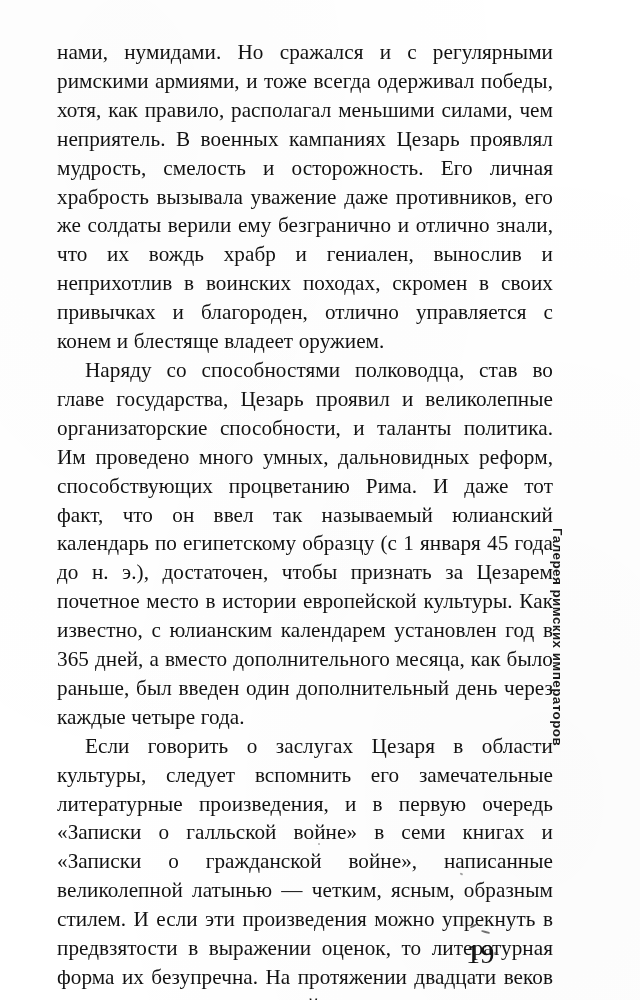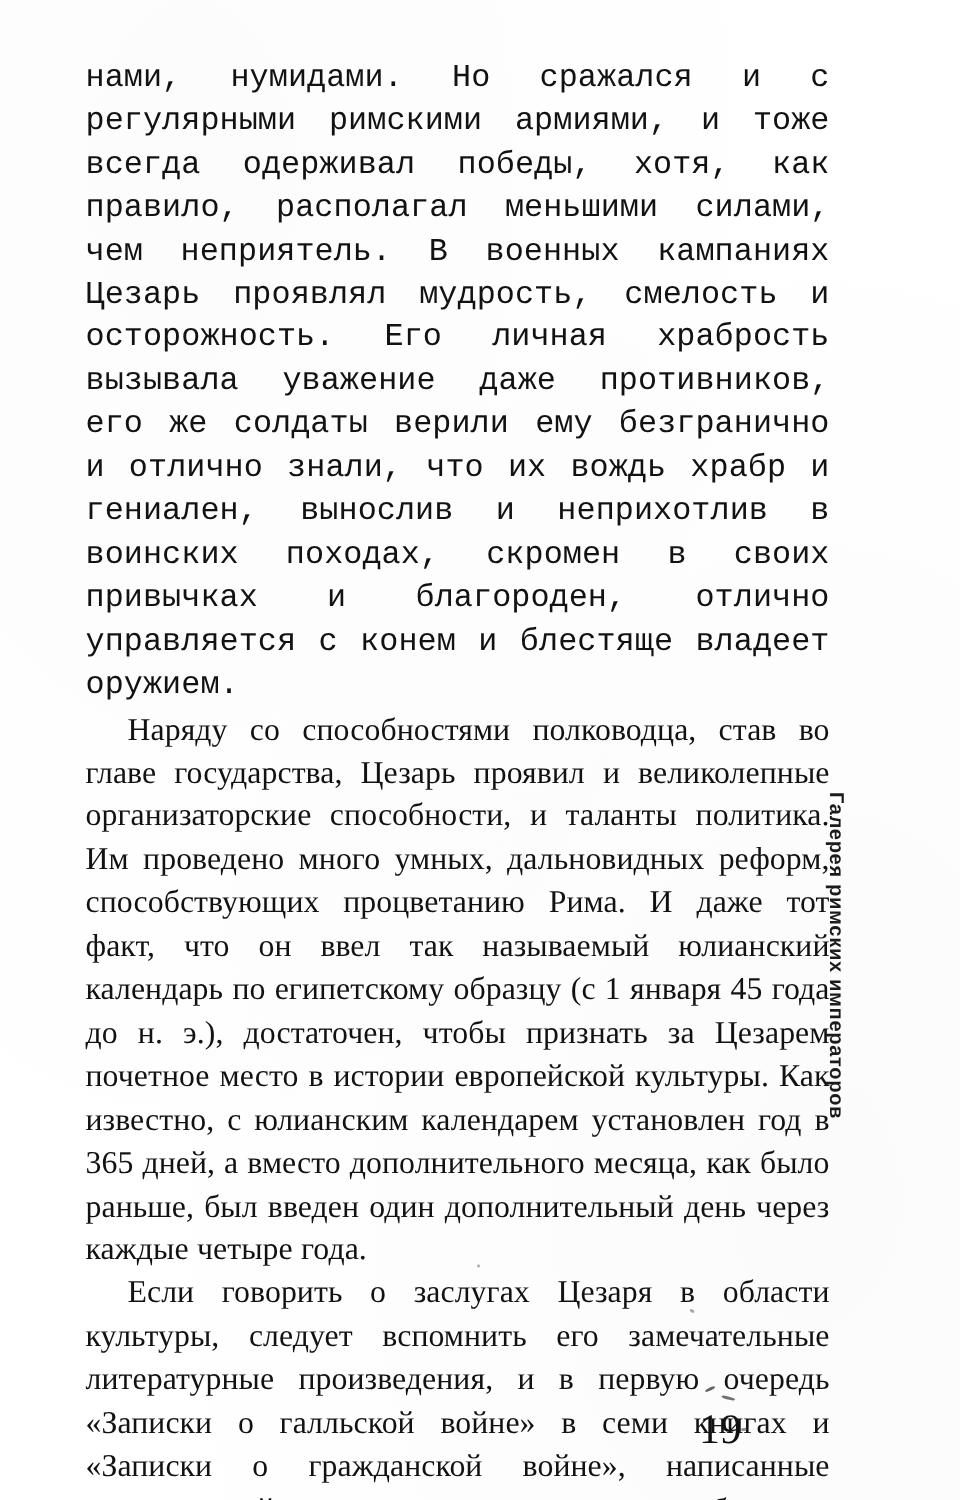--- a/index.html
+++ b/index.html
@@ -38,21 +38,21 @@
     margin: 0;
     text-align: justify;
     text-align-last: left;
     text-indent: 28px;
     font-size: 21.2px;
     line-height: 28.9px;
     letter-spacing: 0.05px;
     word-spacing: 0.2px;
     hyphens: manual;
   }
-  .para.first { text-indent: 0; font-family: Liberation Mono, monospace; }
+  .para.first { text-indent: 0; }
 
   
   .side-title {
     position: absolute;
     left: 546px;
     top: 528px;
     width: 300px;
     transform-origin: 0 0;
     transform: rotate(90deg) translate(0, -19px);
     font-family: "Liberation Sans", "DejaVu Sans", sans-serif;

